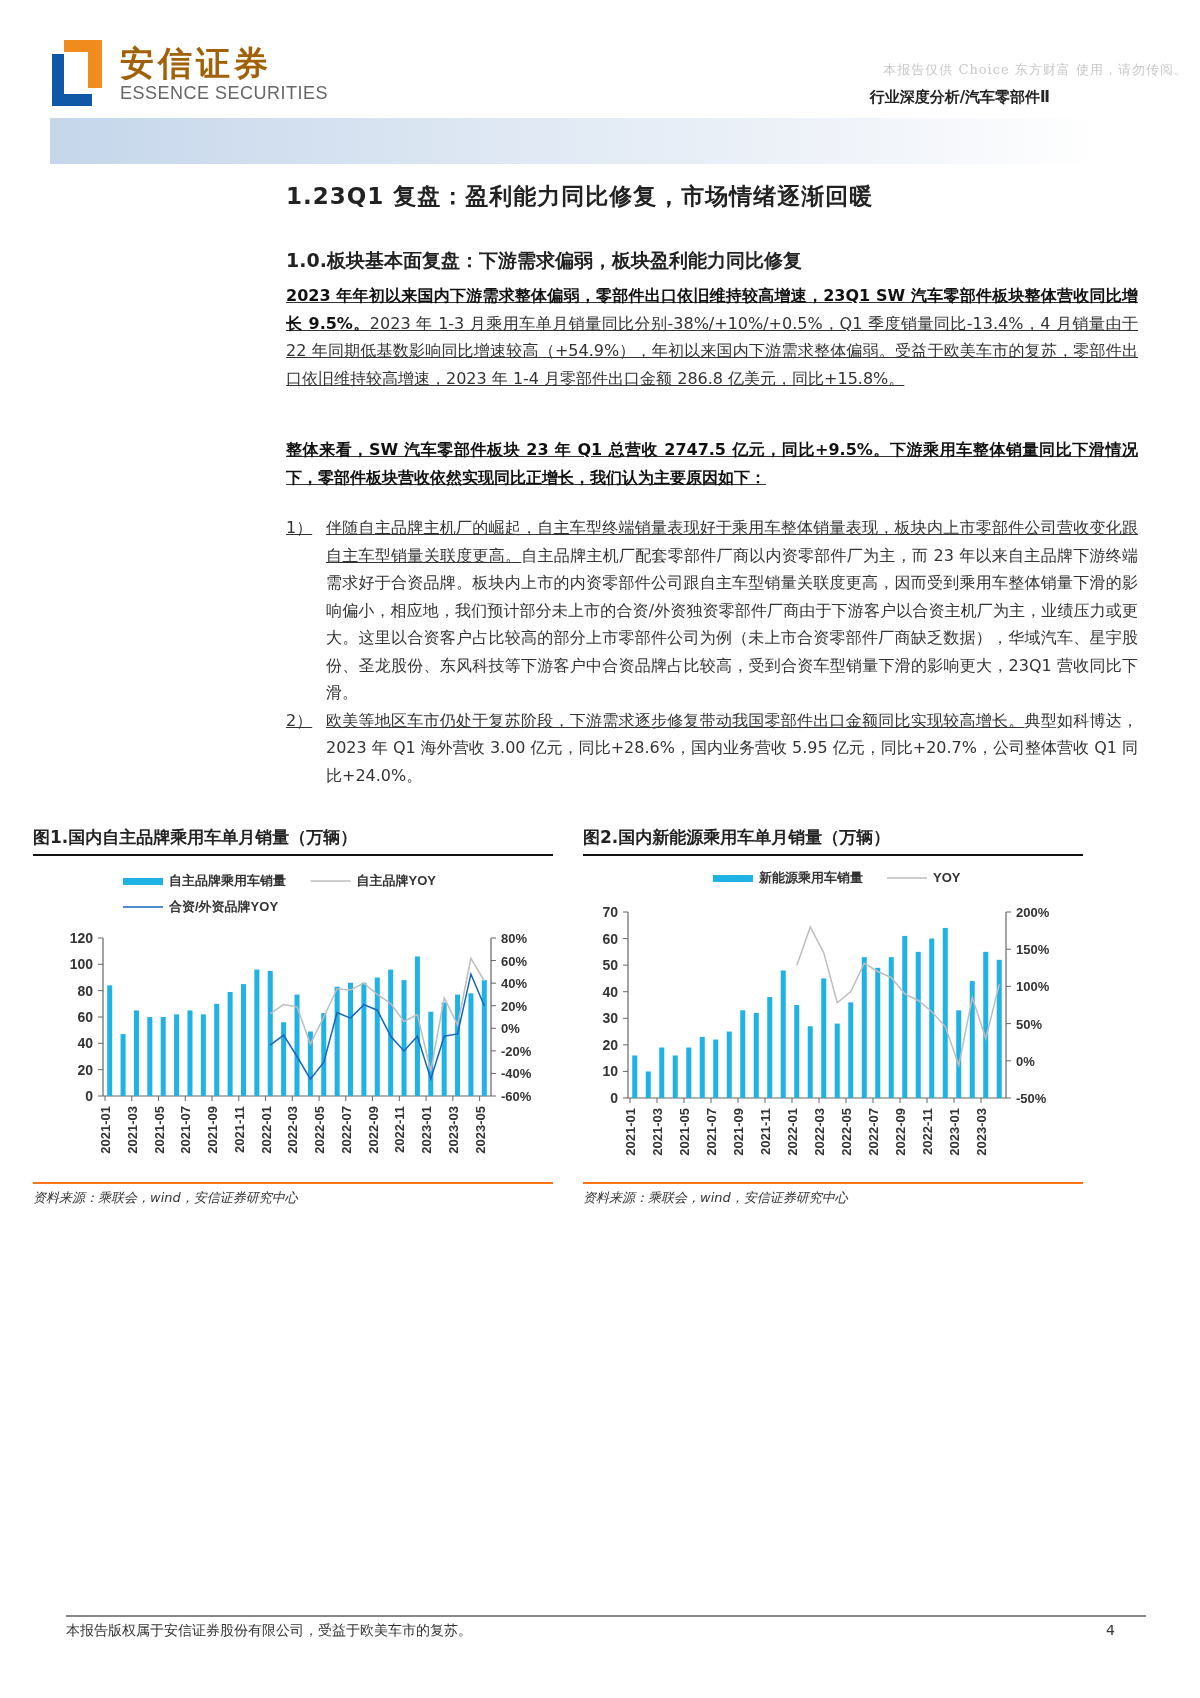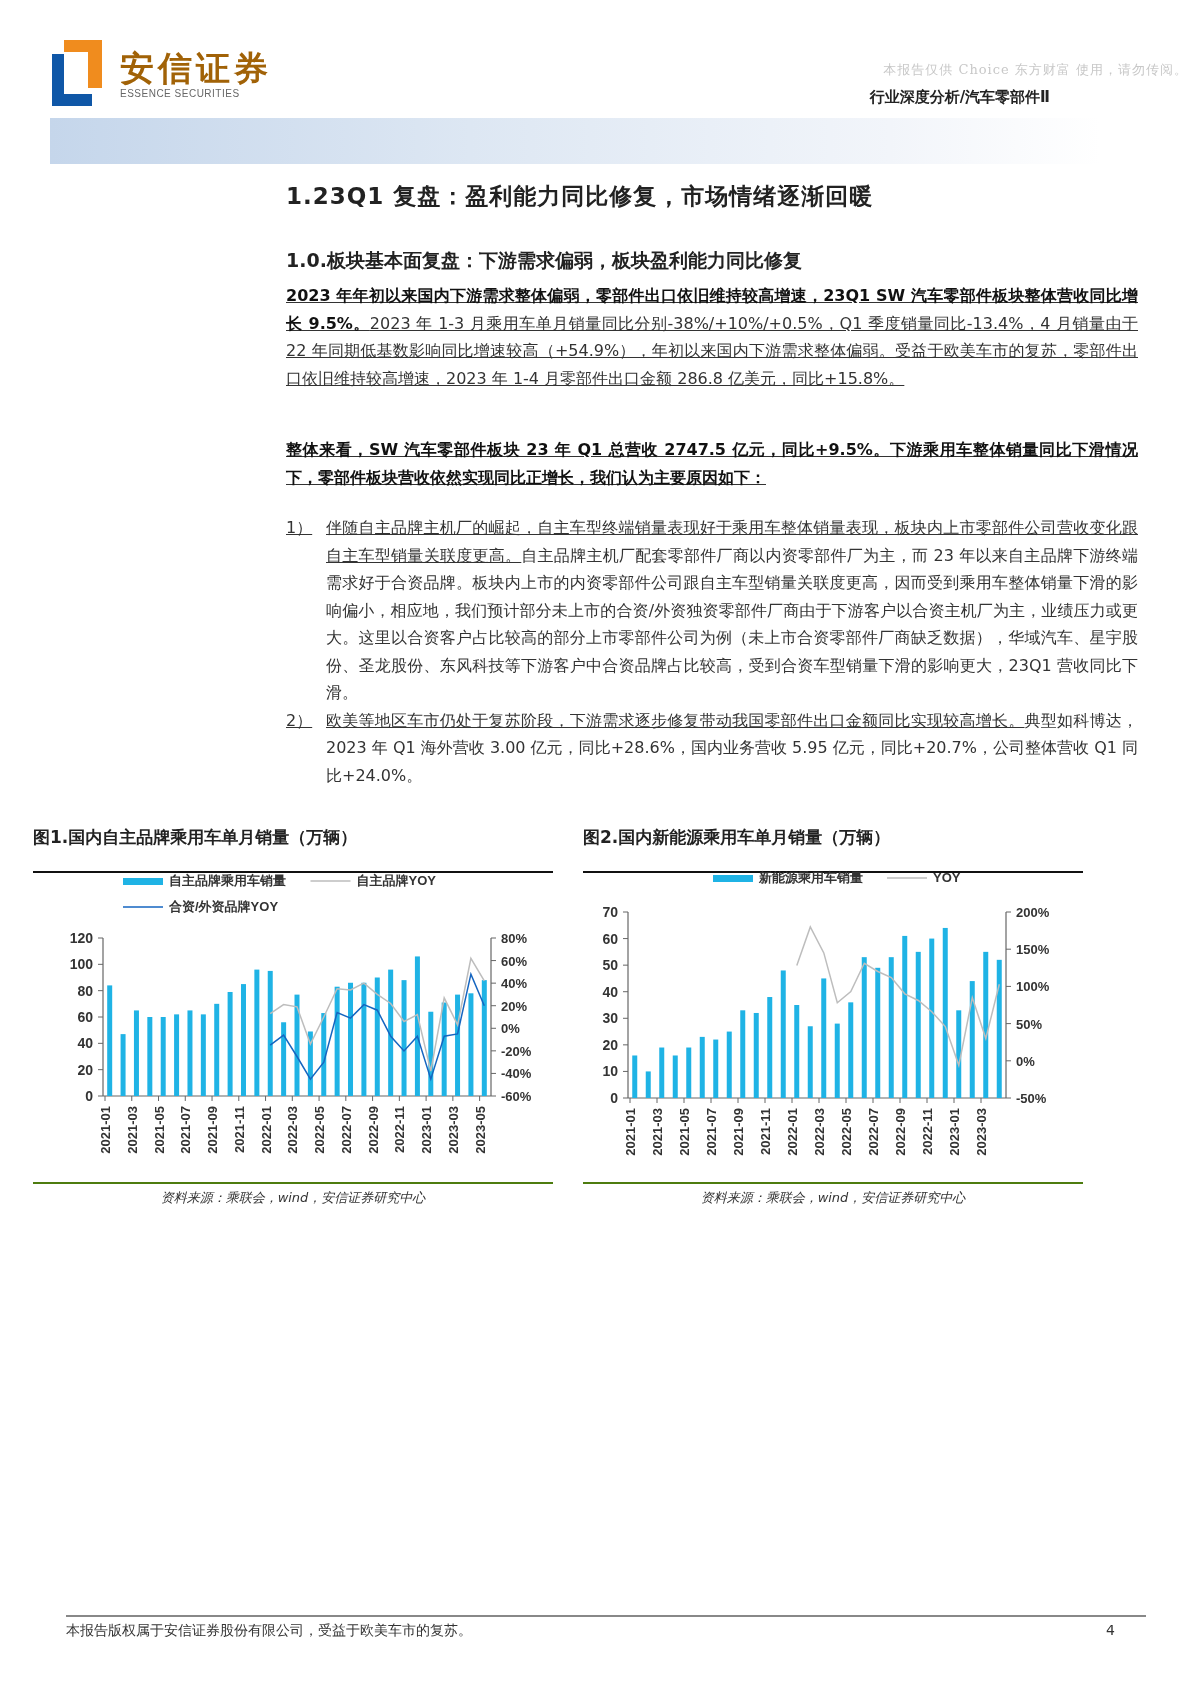--- a/index.html
+++ b/index.html
@@ -5,34 +5,34 @@
   * { box-sizing: border-box; margin: 0; padding: 0; }
   body { width: 1200px; height: 1698px; background: #fff; position: relative; font-family: "DejaVu Sans", "Liberation Sans", sans-serif; color: #222; overflow: hidden; }
   .watermark { position: absolute; top: 14px; right: 12px; font-family: "DejaVu Serif", "Liberation Serif", serif; font-size: 13px; color: #c8c8c8; letter-spacing: 1px; margin-top: 47px; }
   .logo { position: absolute; left: 52px; top: 40px; display: flex; align-items: center; }
   .logo-mark { width: 50px; height: 66px; position: relative; margin-right: 18px; }
   .logo-mark .blue { position: absolute; left: 0; top: 14px; width: 40px; height: 52px; border: 12px solid #0f57a7; border-right: none; border-top: none; }
   .logo-mark .blue2 { position: absolute; left: 0; top: 14px; width: 12px; height: 52px; background: #0f57a7; }
   .logo-mark .orange { position: absolute; right: 0; top: 0; width: 14px; height: 48px; background: #f08c1e; }
   .logo-mark .orange2 { position: absolute; left: 12px; top: 0; width: 38px; height: 12px; background: #f08c1e; }
   .logo-text .cn { font-size: 34px; color: #a16207; letter-spacing: 4px; font-weight: bold; line-height: 40px; }
-  .logo-text .en { font-size: 10px; color: #666; letter-spacing: 0.5px; font-family: "Liberation Sans", sans-serif; }
+  .logo-text .en { font-size: 18px; color: #666; letter-spacing: 0.5px; font-family: "Liberation Sans", sans-serif; }
   .category { position: absolute; right: 150px; top: 88px; font-size: 15px; font-weight: bold; color: #222; }
   .banner { position: absolute; left: 50px; top: 118px; width: 1050px; height: 46px; background: linear-gradient(90deg, #c5d6eb 0%, #dde7f3 40%, #f2f5fa 80%, #ffffff 100%); }
   .h1 { position: absolute; left: 286px; top: 172px; font-size: 23px; font-weight: bold; color: #222; letter-spacing: 1px; margin-top: 9px; }
   .h2 { position: absolute; left: 286px; top: 248px; font-size: 19px; font-weight: bold; color: #222; }
   .para { position: absolute; left: 286px; width: 852px; font-size: 16px; line-height: 27.5px; color: #333; text-align: justify; text-decoration: underline; }
   .para b { color: #111; }
   .list { position: absolute; left: 286px; width: 852px; font-size: 16px; line-height: 27.5px; color: #333; }
   .li { display: flex; }
   .li .num { width: 40px; flex-shrink: 0; text-decoration: underline; }
   .li .txt { flex: 1; text-align: justify; }
   .u { text-decoration: underline; }
-  .fig-title { position: absolute; font-size: 17px; font-weight: bold; color: #222; border-bottom: 2px solid #111; padding-bottom: 22px; }
-  .fig-source { position: absolute; font-size: 13px; font-style: italic; color: #333; border-top: 2px solid #4d7c0f; padding-top: 5px; text-align: center; }
+  .fig-title { position: absolute; font-size: 17px; font-weight: bold; color: #222; border-bottom: 2px solid #111; padding-bottom: 5px; }
+  .fig-source { position: absolute; font-size: 13px; font-style: italic; color: #333; border-top: 2px solid #f97316; padding-top: 5px; }
   .chart { position: absolute; }
   .footer-line { position: absolute; left: 66px; top: 1615px; width: 1080px; height: 2px; background: #888; }
   .footer-text { position: absolute; left: 66px; top: 1622px; font-size: 14px; color: #333; }
   .page-num { position: absolute; left: 1106px; top: 1622px; font-size: 14px; color: #333; }
   svg text { font-family: "Liberation Sans", sans-serif; }
 </style>
 </head>
 <body>
 
 <div class="watermark">本报告仅供 Choice 东方财富 使用，请勿传阅。</div>

